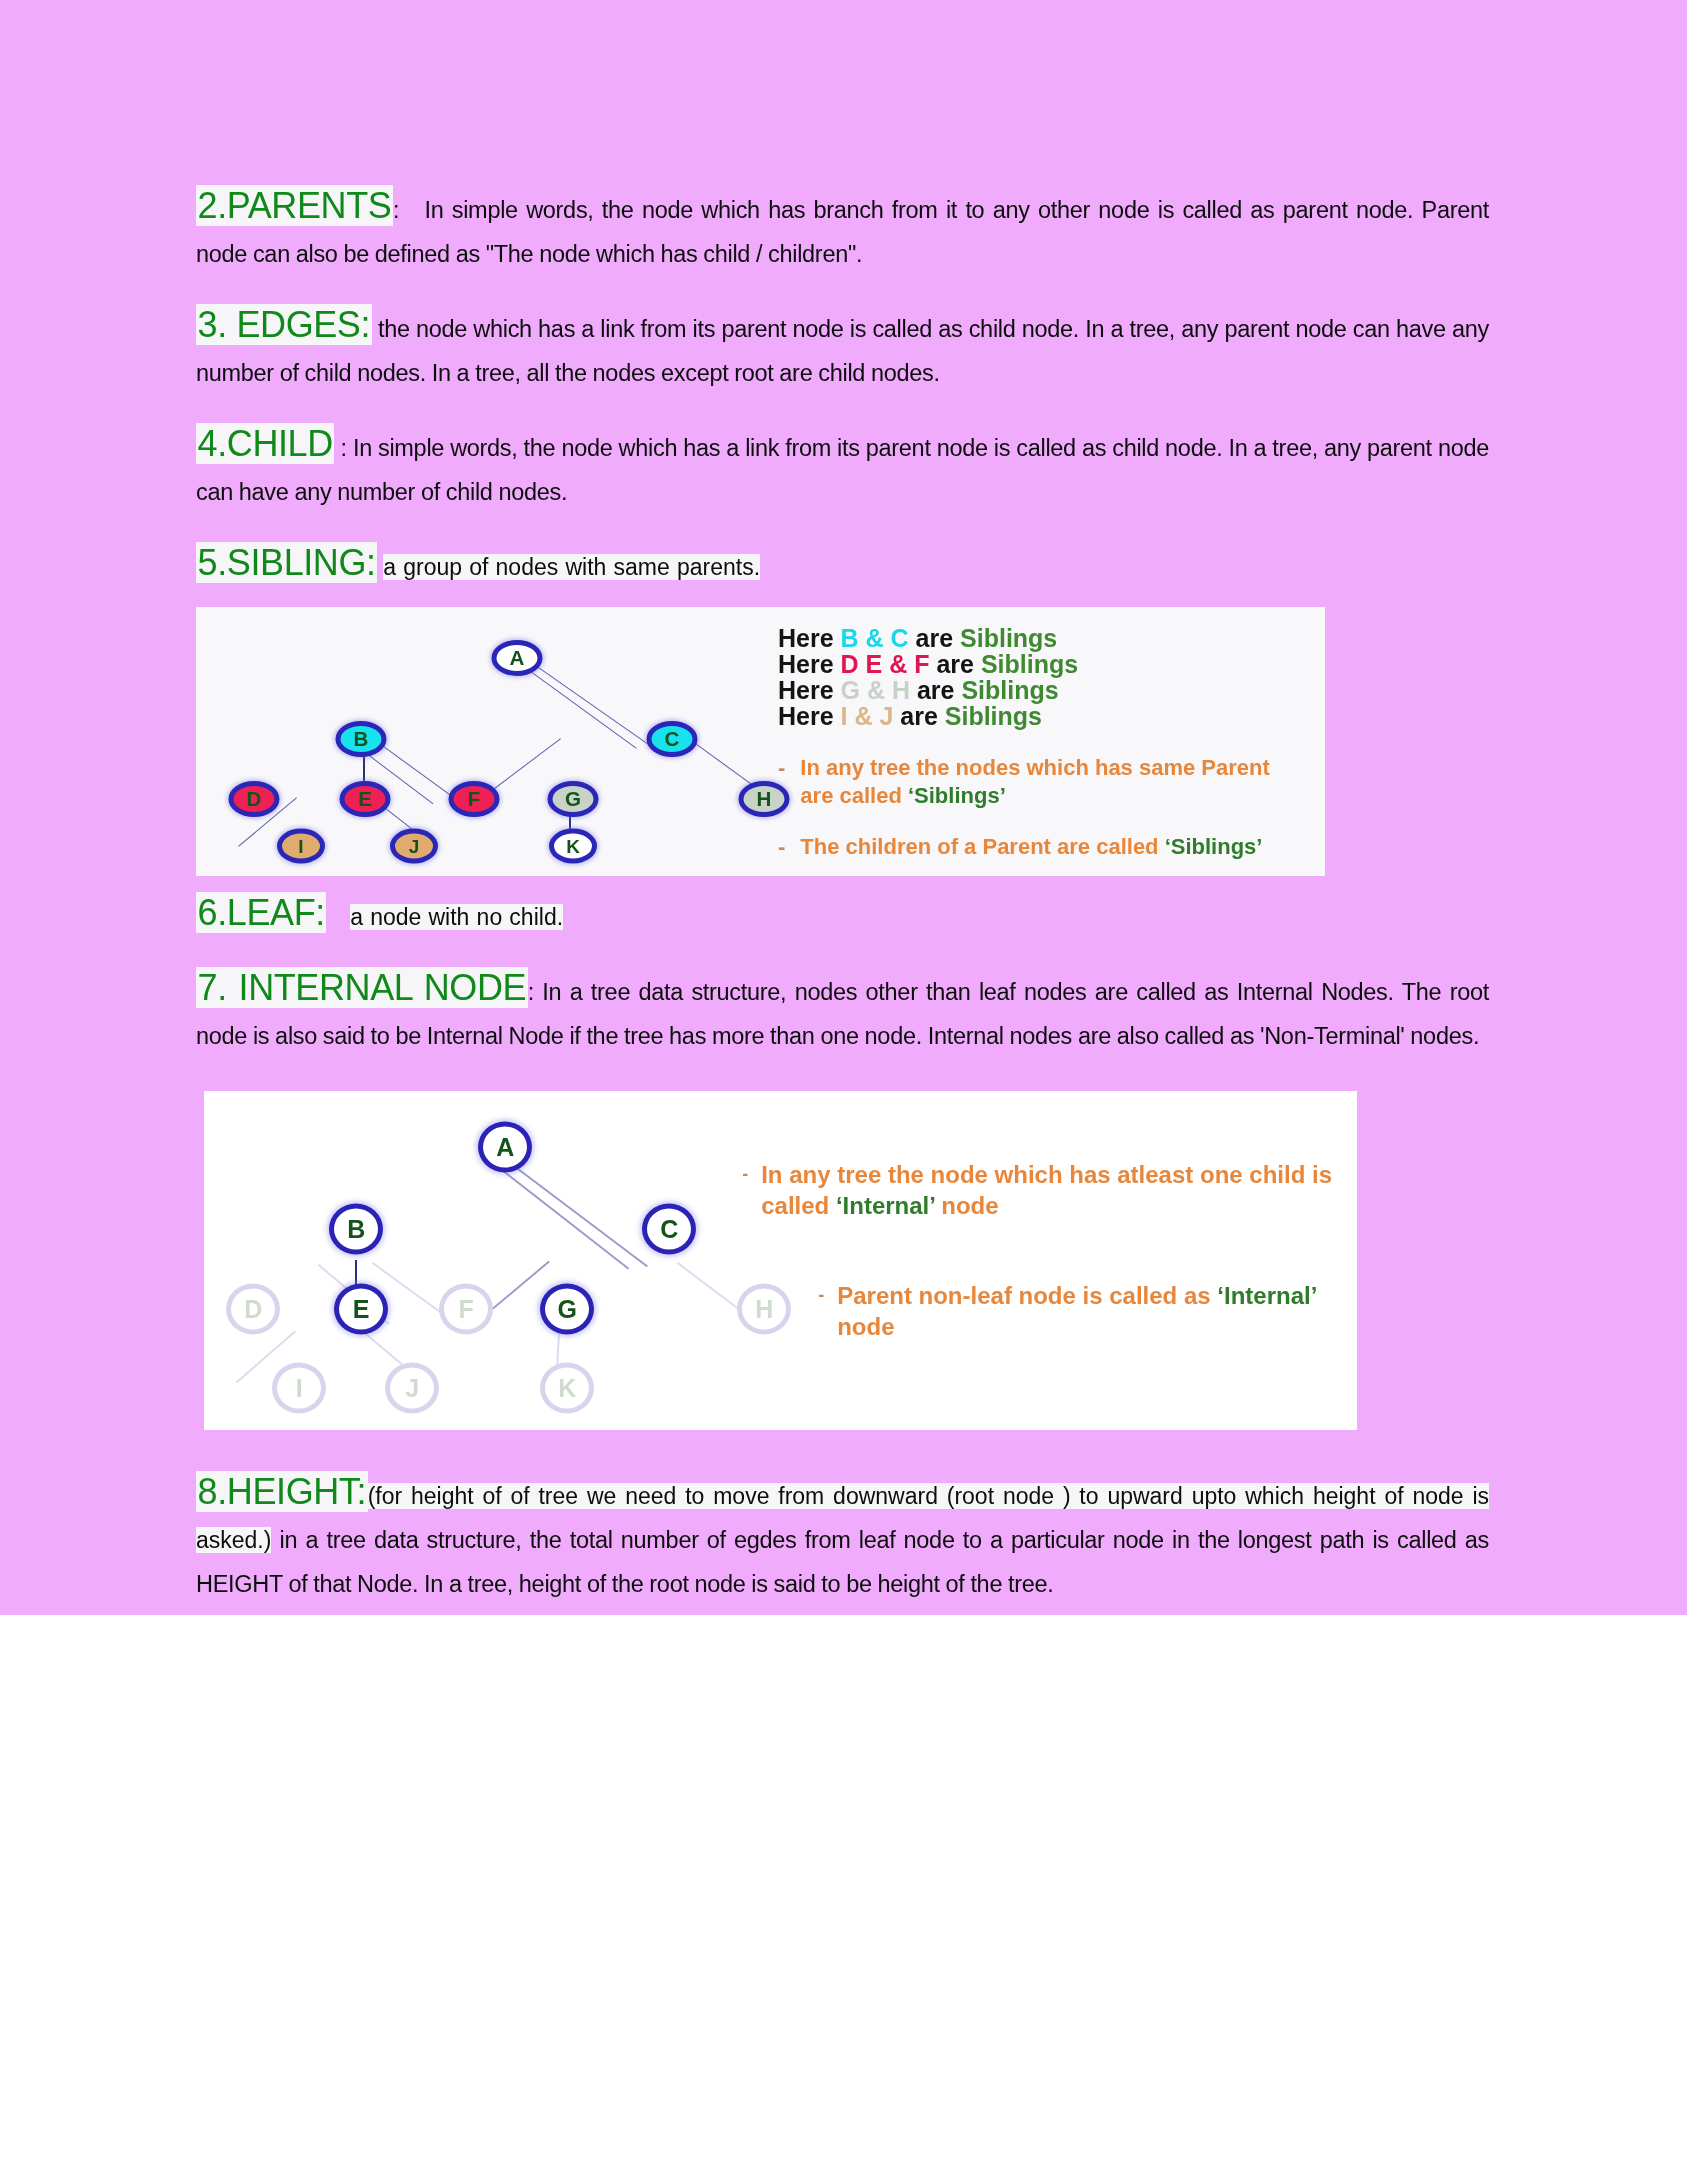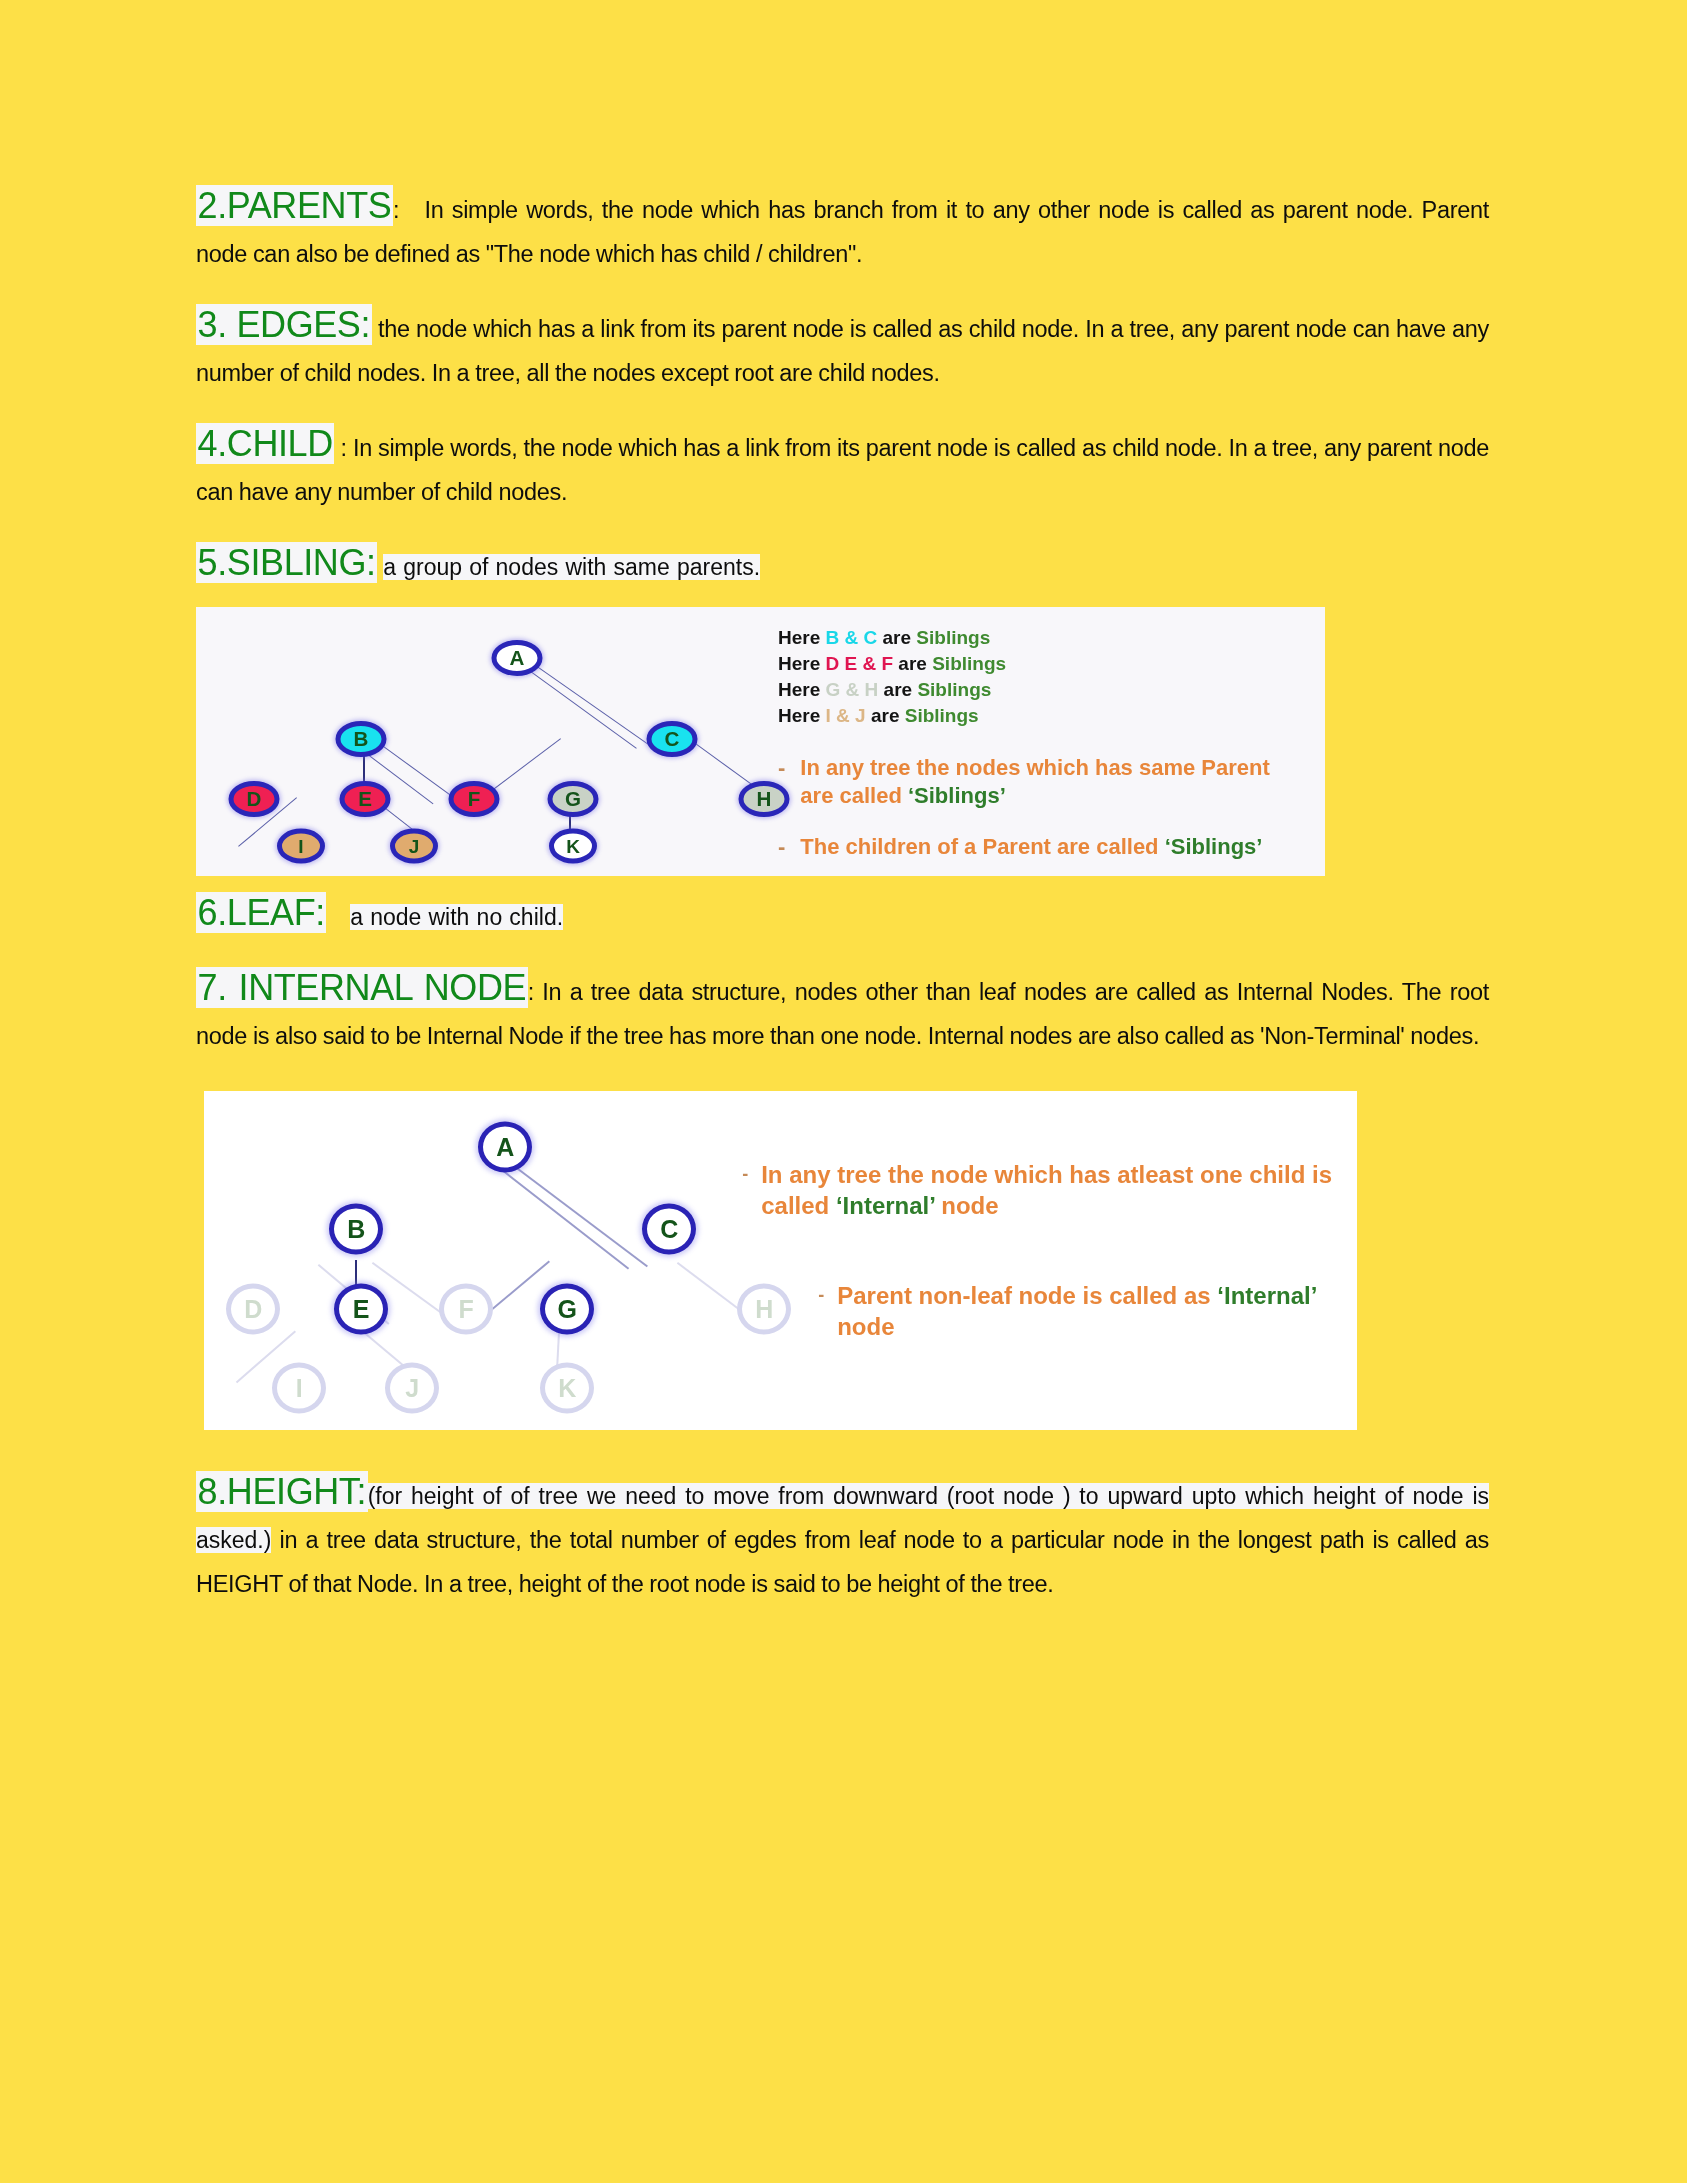--- a/index.html
+++ b/index.html
@@ -7,22 +7,22 @@
   body {
     width: 1687px;
     height: 2183px;
     background: #ffffff;
     font-family: "Liberation Sans", sans-serif;
     -webkit-font-smoothing: antialiased;
   }
   .page {
     position: relative;
     width: 1687px;
-    height: 2183px;
-    background: #fde047;
+    height: 1615px;
+    background: #f0abfc;
   }
   .content {
     position: absolute;
     left: 196px;
     top: 185px;
     width: 1293px;
   }
 
   
   .para {
@@ -116,21 +116,21 @@
   .edge.pale { background: #dcdcee; height: 1.6px; }
   .edge.mid  { background: #9a9ccb; height: 1.5px; }
 
   
   .legend {
     position: absolute;
     font-family: "Liberation Sans", sans-serif;
     font-weight: bold;
   }
   .lg1 { left: 582px; top: 18px; width: 527px; }
-  .lg1 .ln { font-size: 19px; line-height: 26px; color: #141414; white-space: nowrap; }
+  .lg1 .ln { font-size: 25px; line-height: 26px; color: #141414; white-space: nowrap; }
   .lg1 .sib { color: #3f8a30; }
   .k-b { color: #19d7e8; }
   .k-r { color: #e01551; }
   .k-g { color: #c8d1c5; }
   .k-t { color: #dcb686; }
   .lg1 .bullets { margin-top: 25px; }
   .lg1 .bl {
     display: flex; gap: 15px;
     color: #e8863a; font-size: 22px; line-height: 28px;
     margin-bottom: 23px;

